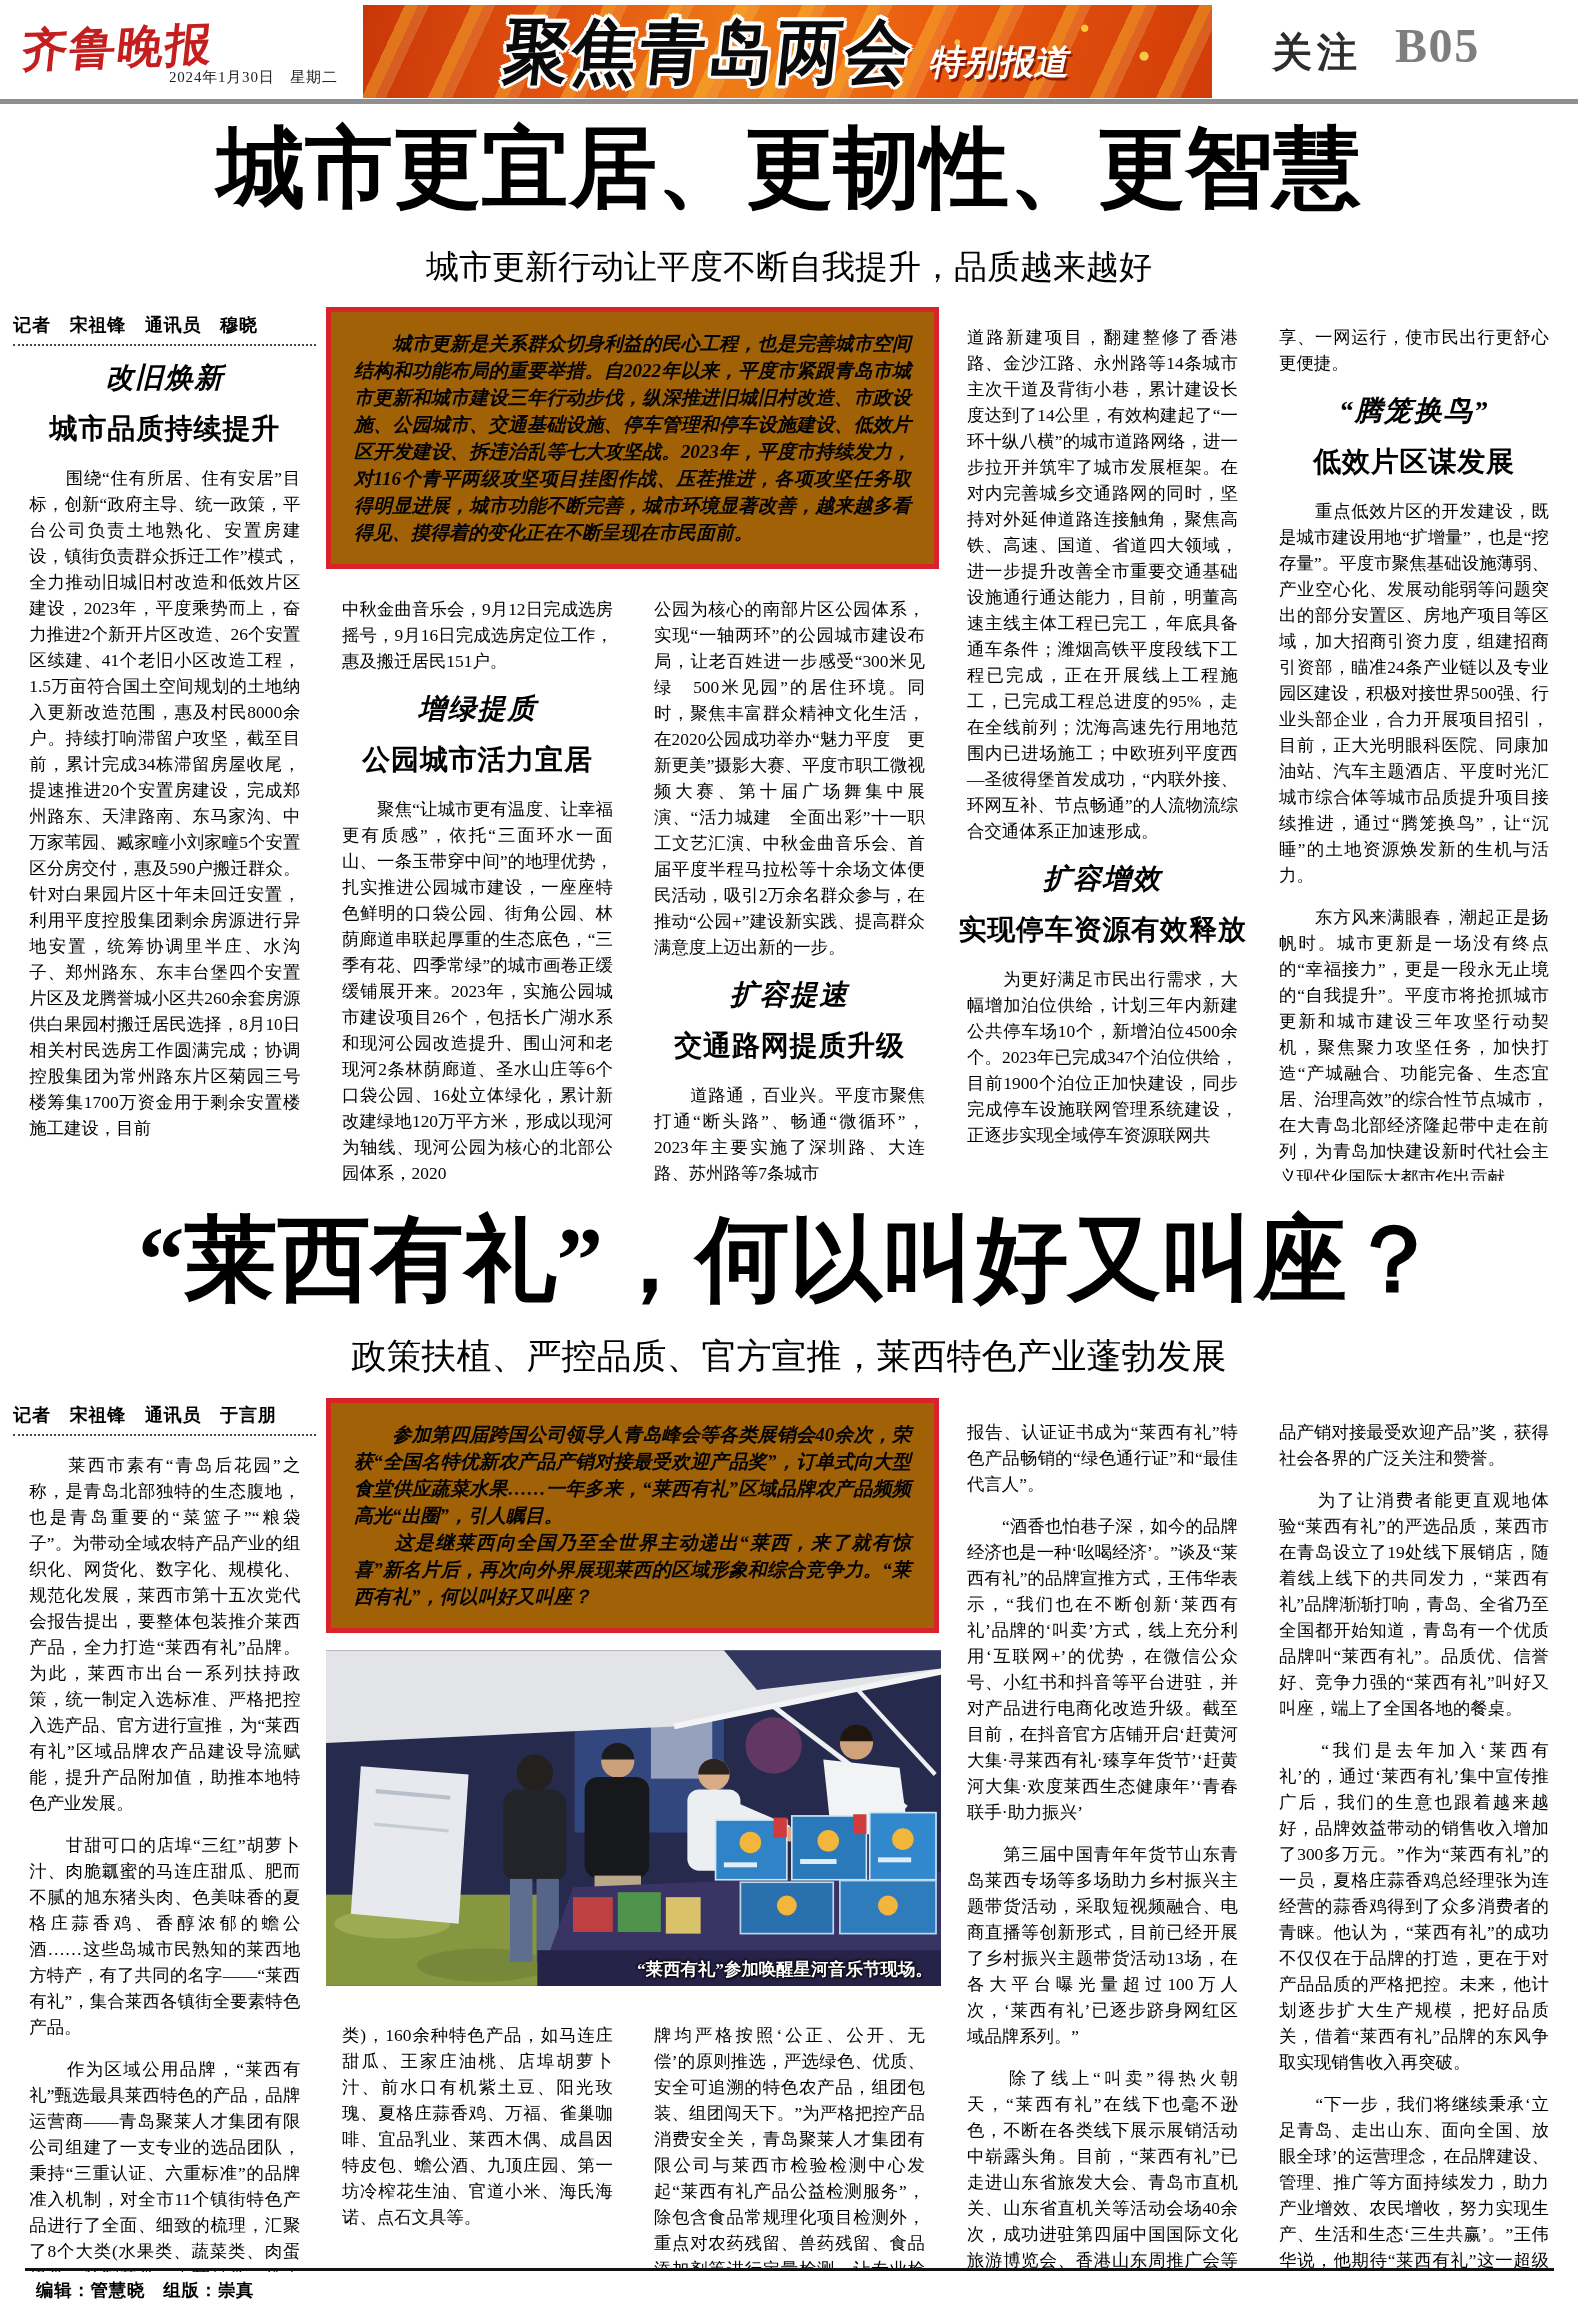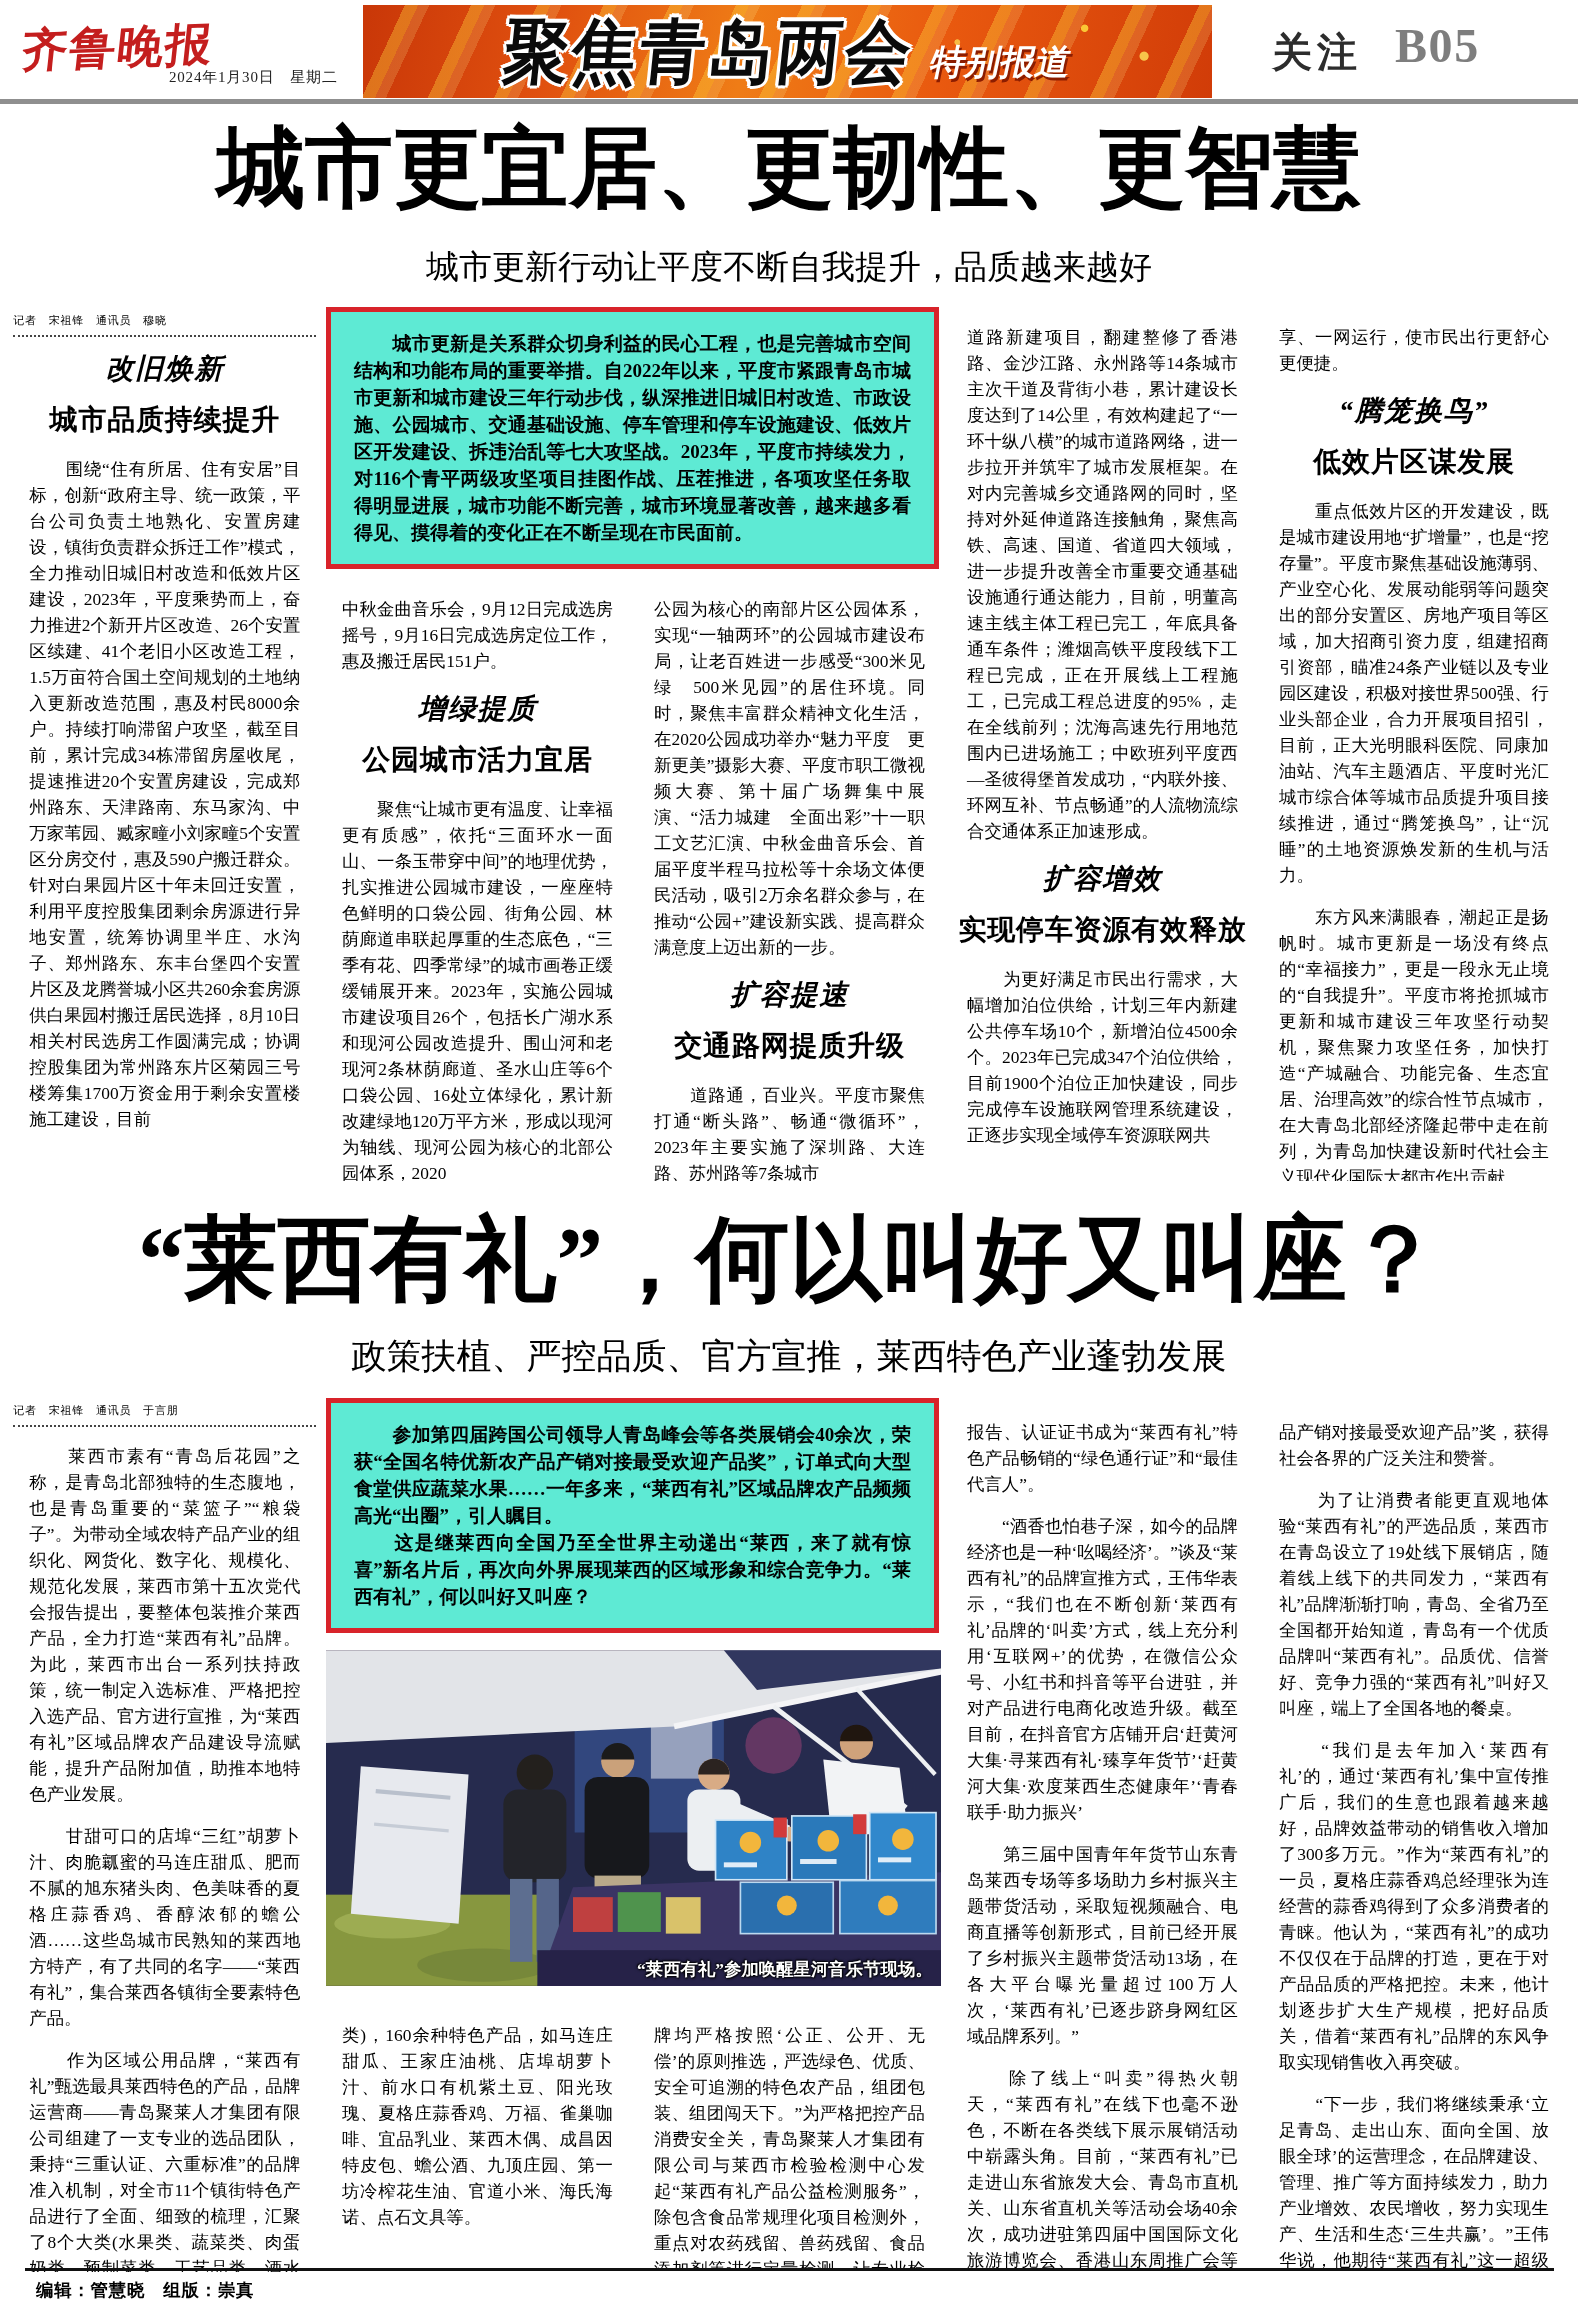--- a/index.html
+++ b/index.html
@@ -44,31 +44,31 @@
   .page-no{right:98px;top:18px;font-size:48px;font-weight:900;color:#7e7e7e;letter-spacing:1.7px;}
   .head-rule{left:0;top:99px;width:1578px;height:5px;background:#8f8f8f;}
   
   .headline1{left:0;top:114px;width:1578px;text-align:center;font-size:88px;line-height:1.25;
     font-weight:900;letter-spacing:0;white-space:nowrap;}
   .subtitle1{left:0;top:245px;width:1578px;text-align:center;font-size:33px;font-weight:400;white-space:nowrap;}
   .headline2{left:0;top:1204px;width:1578px;text-align:center;font-size:93px;line-height:1.2;
     font-weight:900;white-space:nowrap;}
   .subtitle2{left:0;top:1333px;width:1578px;text-align:center;font-size:35px;font-weight:400;white-space:nowrap;}
   
-  .introbox{border:5.8px solid #d8232a;background:#5eead4;padding:18px 23px;}
+  .introbox{border:5.8px solid #d8232a;background:#a16207;padding:18px 23px;font-style:italic;}
   .introbox p{margin:0;font-size:19px;line-height:27px;font-weight:700;text-align:justify;}
   .box1{left:326px;top:307px;width:557px;}
   .box2{left:326px;top:1398px;width:557px;}
   
   .col{position:absolute;width:303px;overflow:hidden;}
   .col p.para{margin:16px;font-size:17.4px;line-height:26px;text-align:justify;}
   .subhead{text-align:center;font-weight:900;margin:13.3px 0 10px;}
   .subhead .l1{display:block;font-size:28px;line-height:38px;letter-spacing:1.7px;font-style:italic;}
   .subhead .l2{display:block;font-size:28px;line-height:40px;letter-spacing:0.8px;margin-top:12px;}
-  .byline{font-size:11px;font-weight:400;letter-spacing:0.8px;border-bottom:2.5px dotted #444;
+  .byline{font-size:18px;font-weight:700;letter-spacing:0.8px;border-bottom:2.5px dotted #444;
     padding-bottom:6.6px;margin-bottom:13.3px;}
   
   .photo{left:326px;top:1650px;width:615px;height:336px;overflow:hidden;background:#b91c1c;}
   .photo-caption{
     position:absolute;right:8.3px;bottom:5px;color:#fff;font-size:17.4px;font-weight:700;
     text-shadow:0 0 3.3px #000,0.8px 0.8px 1.7px #000,-0.8px -0.8px 1.7px #000;white-space:nowrap;
   }
   
   .foot-rule{left:25px;top:2268px;width:1529px;height:2.5px;background:#111;}
   .footer-text{left:36px;top:2278px;font-size:17.4px;font-weight:700;letter-spacing:0.8px;}

